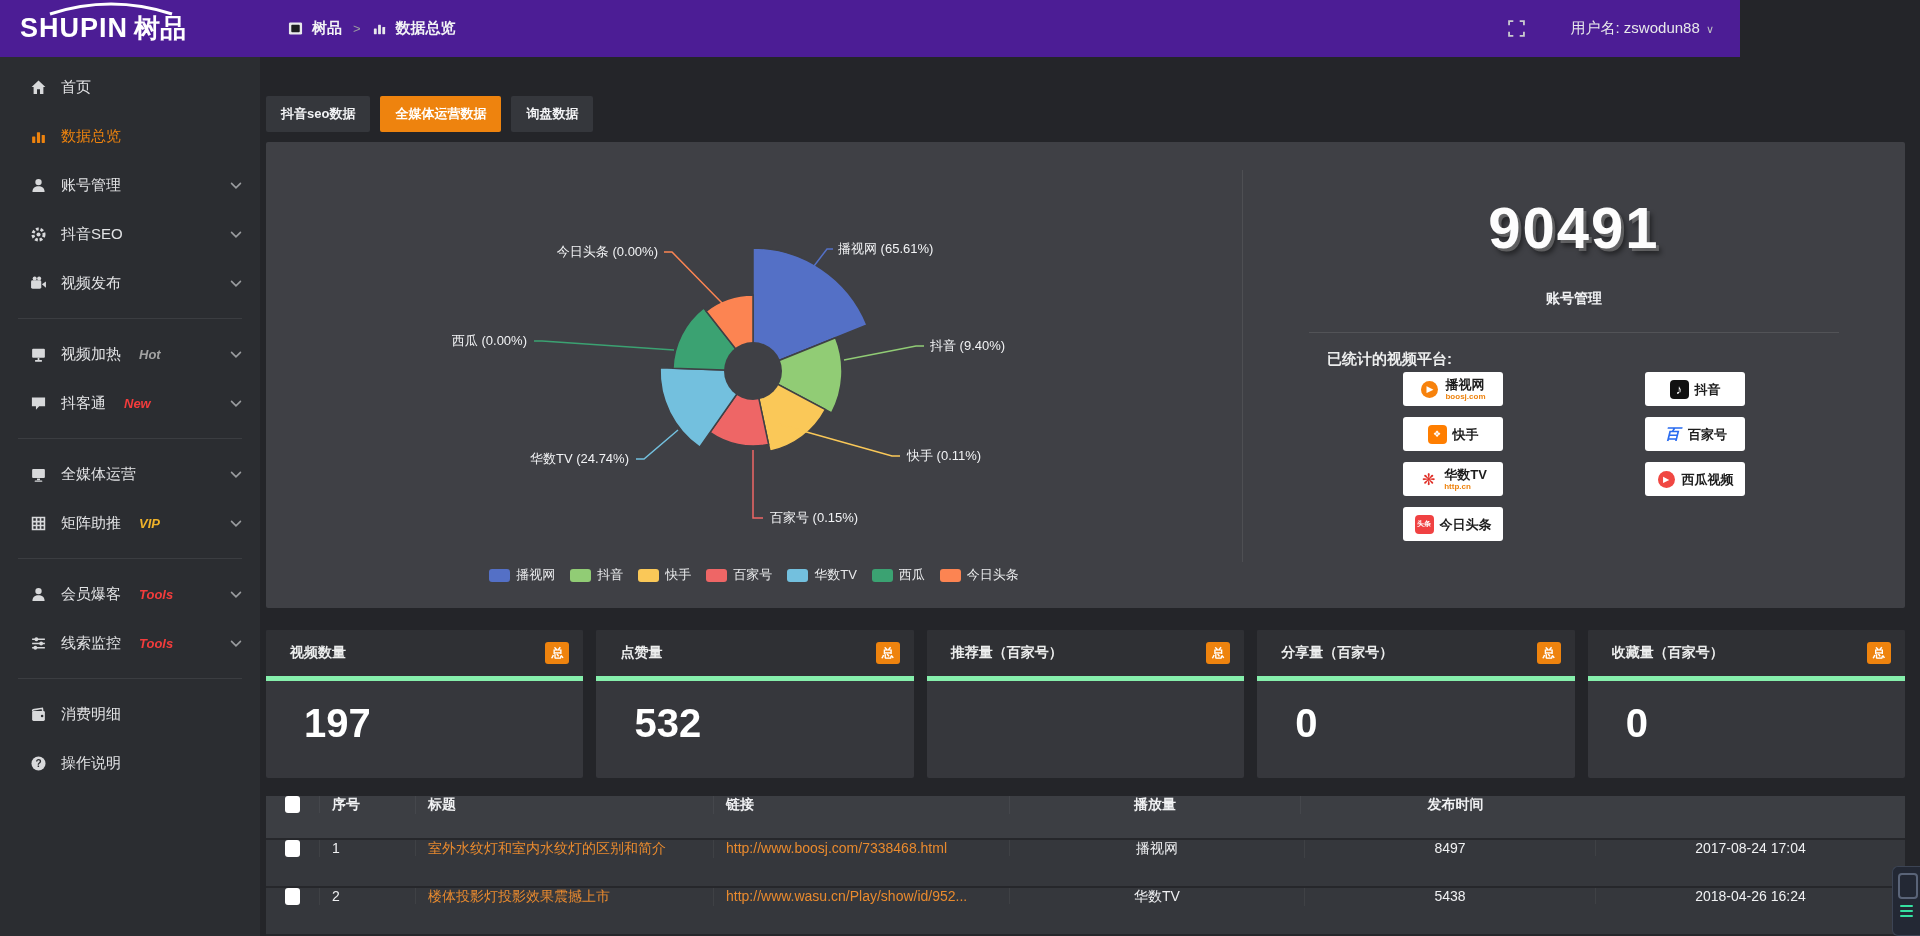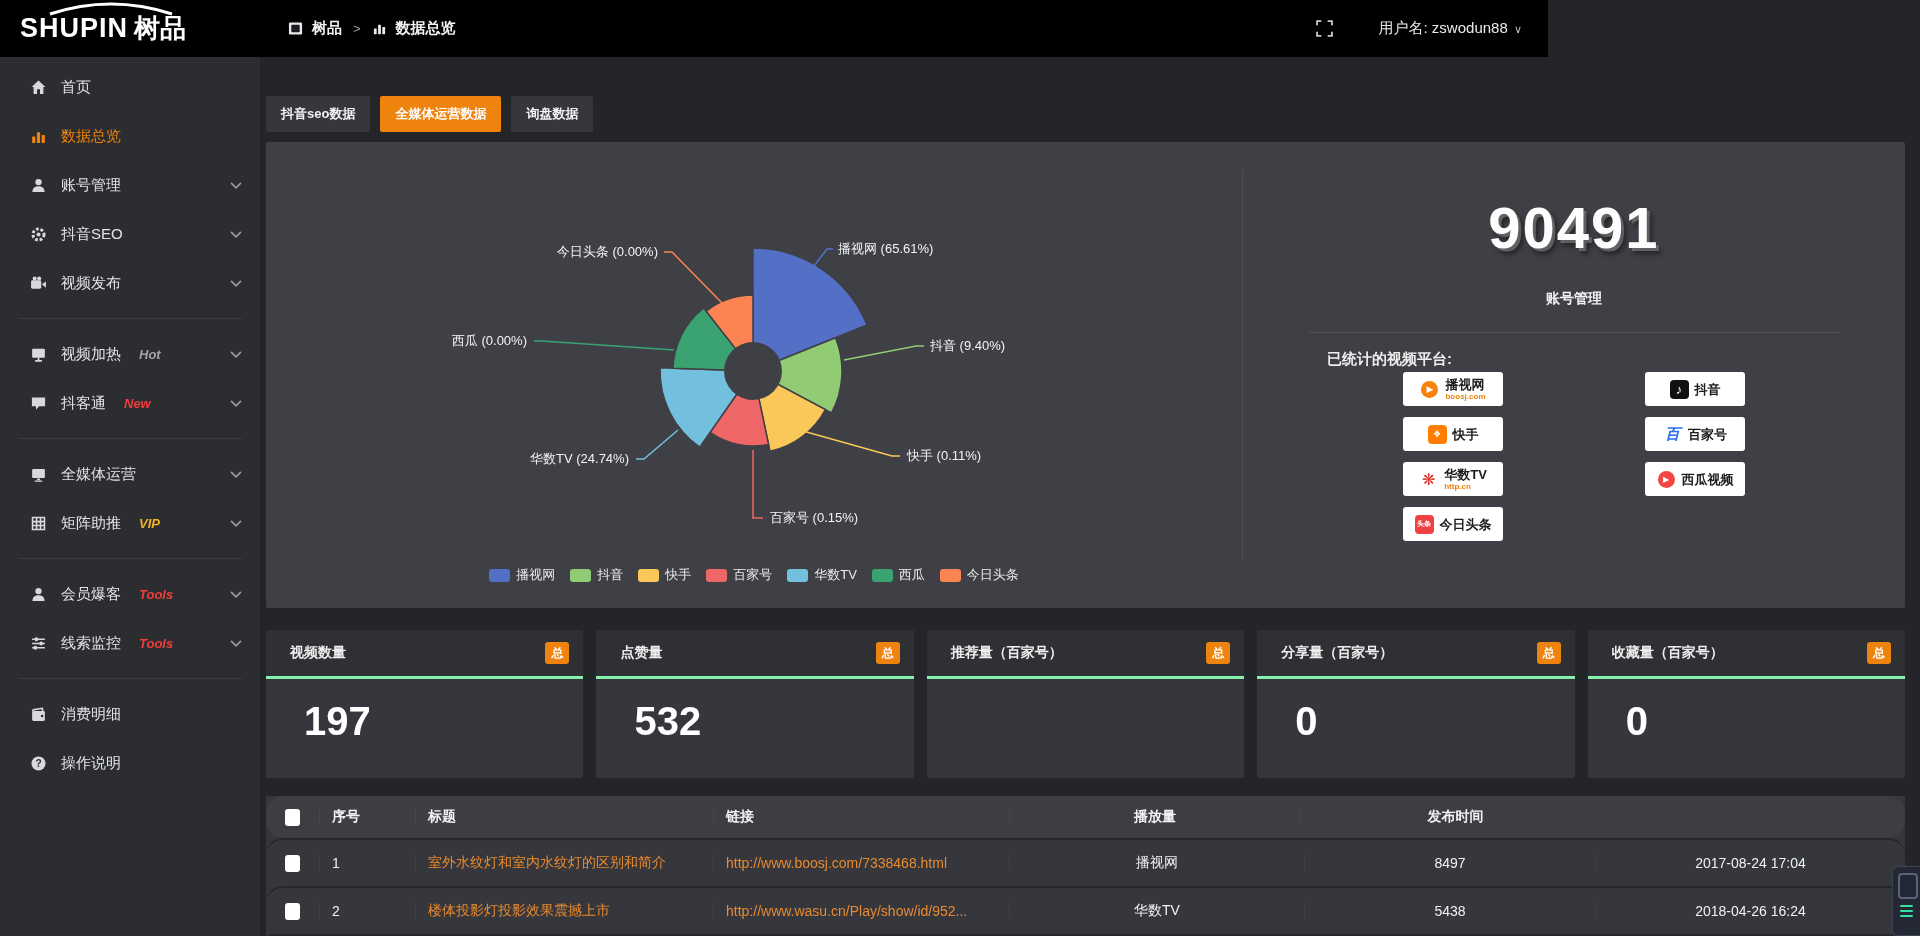--- a/index.html
+++ b/index.html
@@ -4,21 +4,21 @@
 <style>
   html,body{margin:0;padding:0;}
   body{
     width:1920px;height:936px;position:relative;overflow:hidden;
     background:#242529;color:#e4e5e7;
     font-family:"Liberation Sans","DejaVu Sans",sans-serif;
     -webkit-font-smoothing:antialiased;
   }
   .abs{position:absolute;}
   
-  .topbar{left:0;top:0;width:1548px;height:57px;background:#000000;display:flex;align-items:center;z-index:5;}
+  .topbar{left:0;top:0;width:1740px;height:57px;background:#4c1d95;display:flex;align-items:center;z-index:5;}
   .logo-area{width:260px;height:57px;display:flex;align-items:center;padding-left:20px;box-sizing:border-box;}
   .logo-wrap{position:relative;display:flex;align-items:center;gap:6px;}
   .logo-arc{position:absolute;left:26px;top:-9px;}
   .logo-en{font-size:27px;font-weight:800;letter-spacing:1px;color:#fff;}
   .logo-cn{font-size:26px;font-weight:800;color:#fff;}
   .breadcrumb{display:flex;align-items:center;gap:9px;margin-left:28px;font-size:15px;font-weight:700;color:#f2f3f5;}
   .breadcrumb .sep{color:#9b9da1;font-size:13px;font-weight:400;padding:0 2px;}
   .topbar-right{margin-left:auto;display:flex;align-items:center;gap:18px;padding-right:26px;font-size:15px;color:#e8e9eb;}
   .caret{font-size:11px;color:#bfc1c4;margin-left:2px;}
   
@@ -58,27 +58,27 @@
   .plogo.boosj{background:#fff;} .plogo.boosj .dot{width:17px;height:17px;border-radius:50%;background:#f7820c;color:#fff;font-size:9px;display:flex;align-items:center;justify-content:center;}
   .plogo.douyin{background:#111;color:#fff;font-size:13px;font-weight:800;}
   .plogo.kuaishou{background:#ff7e00;color:#fff;font-size:9px;font-weight:800;}
   .plogo.baijiahao{background:#fff;color:#2a6cf0;font-size:15px;font-weight:800;font-style:italic;}
   .plogo.wasu{background:#fff;color:#e03028;font-size:16px;font-weight:800;}
   .plogo.toutiao{background:#f04142;color:#fff;font-size:7px;font-weight:800;letter-spacing:0;}
   .plogo.xigua{background:#fff;} .plogo.xigua .dot{width:17px;height:17px;border-radius:50%;background:#f04742;color:#fff;font-size:8px;display:flex;align-items:center;justify-content:center;}
   
   .cards{left:266px;top:630px;width:1639px;height:148px;display:flex;gap:13px;}
   .card{flex:1;background:#36373c;border-radius:2px;overflow:hidden;display:flex;flex-direction:column;}
-  .card-head{height:46px;background:#2f3034;display:flex;align-items:center;justify-content:space-between;padding:0 14px 0 24px;border-bottom:3px solid #86efac;}
+  .card-head{height:46px;background:#2f3034;display:flex;align-items:center;justify-content:space-between;padding:0 14px 0 24px;border-bottom:5px solid #86efac;}
   .card-label{font-size:14px;font-weight:700;color:#eceded;}
   .card-badge{min-width:24px;height:22px;background:#ee830e;color:#fff;font-size:12px;font-weight:700;border-radius:3px;display:flex;align-items:center;justify-content:center;cursor:pointer;}
   .card-value{font-size:40px;font-weight:700;color:#fff;padding:22px 0 0 38px;line-height:1;}
   
   .table{left:266px;top:796px;width:1639px;background:#35373c;}
-  .trow{display:flex;align-items:center;border-radius:17px;}
+  .trow{display:flex;align-items:flex-start;}
   .trow.head{background:#3c3e43;height:42px;}
   .trow.body{height:46px;border-top:2px solid #26272b;}
   .trow.stub{height:10px;border-top:2px solid #26272b;background:#35373c;}
   .tcell{display:flex;align-items:center;font-size:14px;color:#f0f1f3;box-sizing:border-box;border-right:1px solid rgba(255,255,255,0.05);padding:0 12px;}
   .tcell:last-child{border-right:none;}
   .c-check{width:54px;justify-content:center;}
   .c-no{width:96px;}
   .c-title{width:298px;}
   .c-link{width:296px;}
   .c-platform{width:295px;justify-content:center;}

